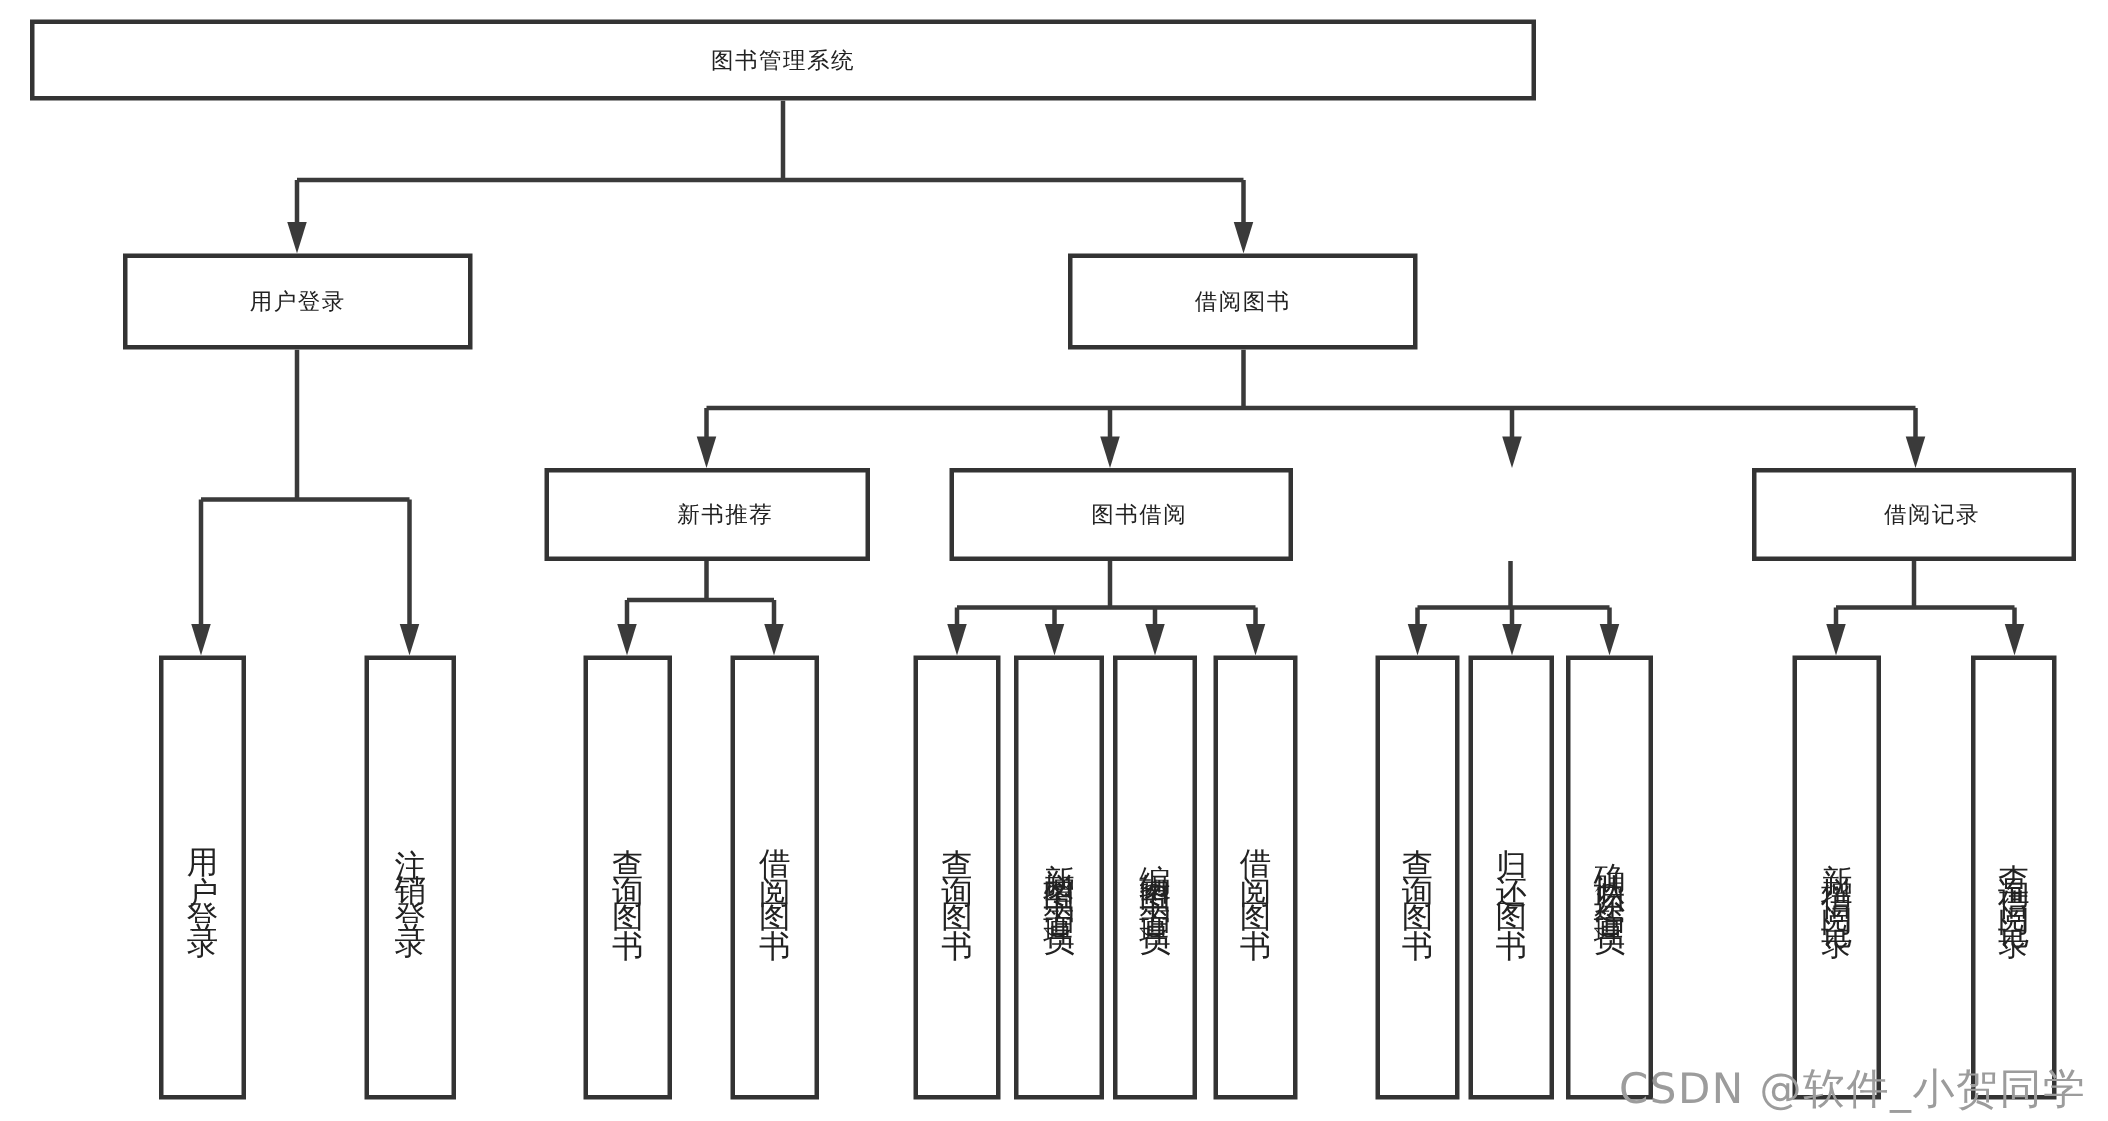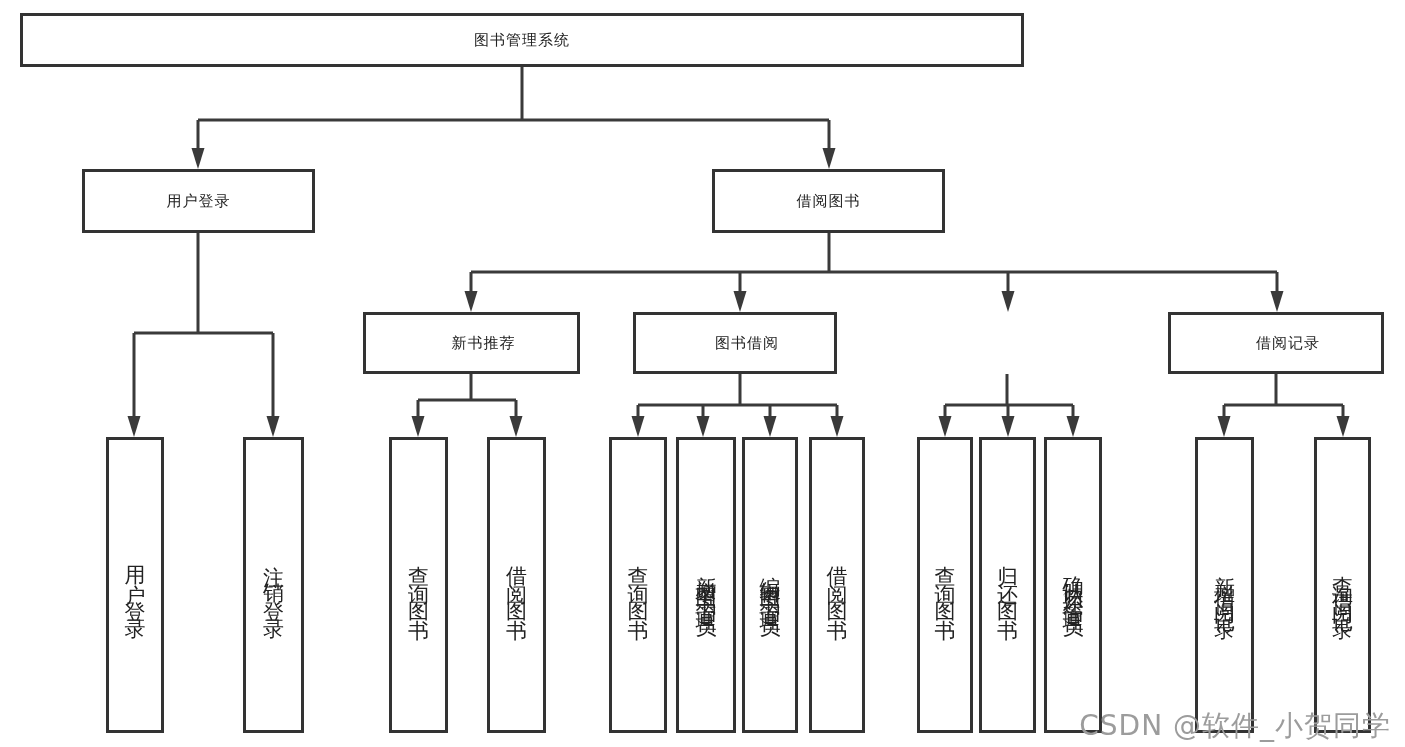--- a/index.html
+++ b/index.html
@@ -21,21 +21,21 @@
     font-size:15px;
     letter-spacing:1px;
     text-align:center;
   }
   
   .root{left:20px;top:13px;width:1004px;height:54px;}
   .l2a{left:82px;top:169px;width:233px;height:64px;}
   .l2b{left:712px;top:169px;width:233px;height:64px;}
   .l3{top:312px;height:62px;padding-left:24px;}
   .n31{left:363px;width:217px;}
-  .n32{left:633px;width:204px;}
+  .n32{left:633px;width:229px;}
   .n33{left:899px;width:216px;}
   .n34{left:1168px;width:216px;}
   
   .tall{
     top:437px;height:296px;
     writing-mode:vertical-rl;
     text-orientation:mixed;
     font-size:21px;
     letter-spacing:0;
   }

